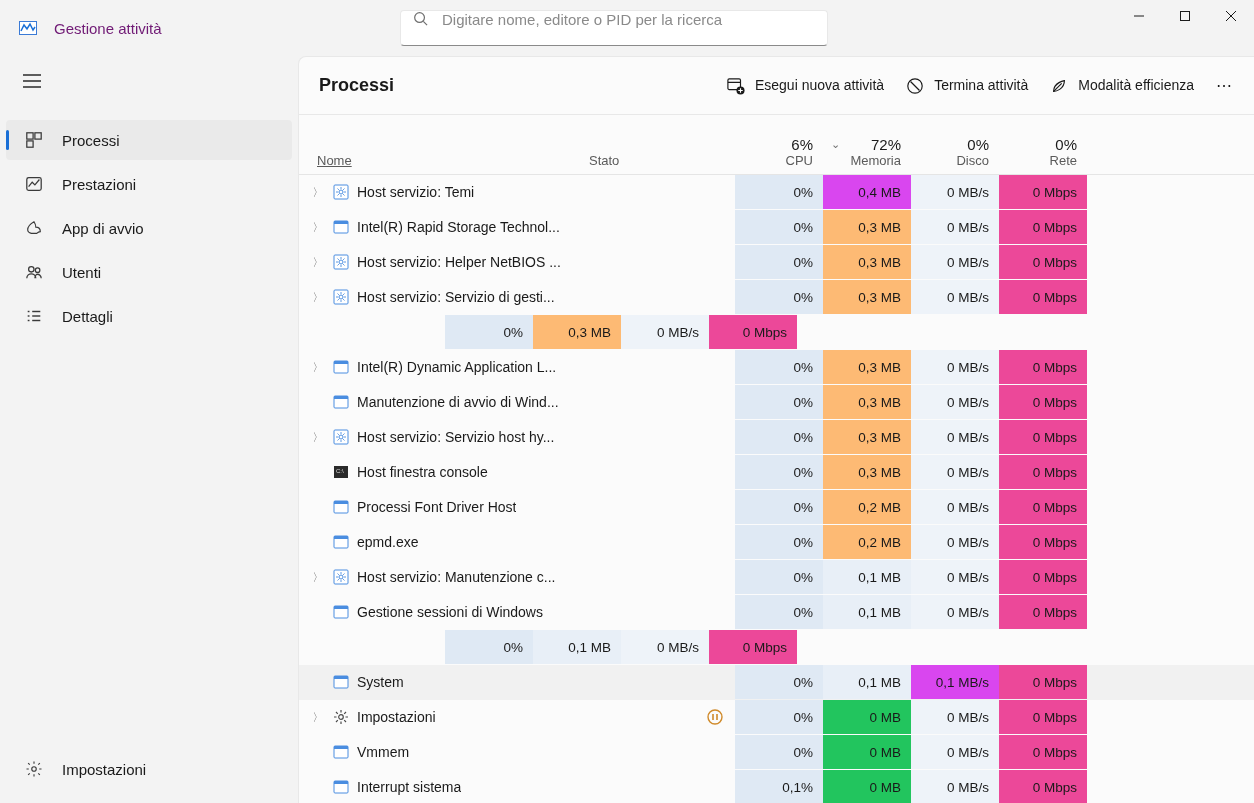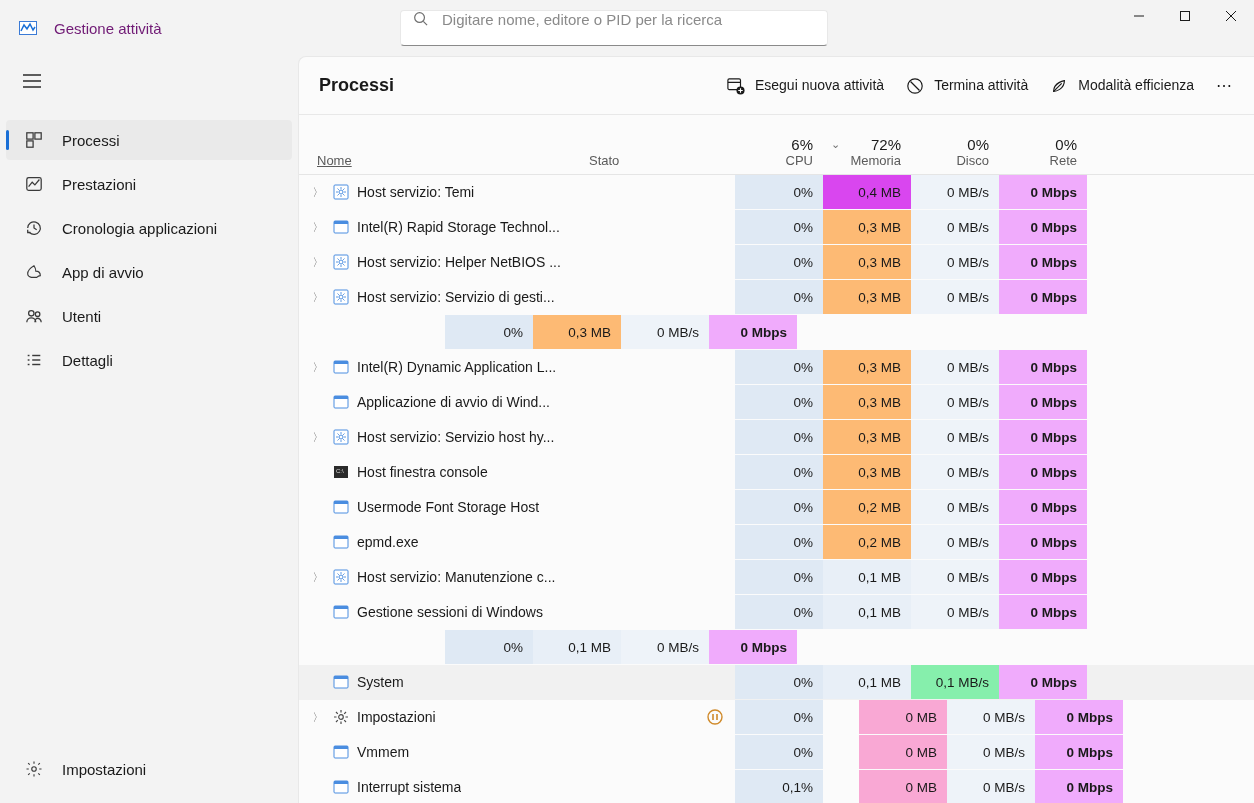--- a/index.html
+++ b/index.html
@@ -55,23 +55,23 @@
 .proc-icon svg { width: 16px; height: 16px; }
 .proc-label { overflow: hidden; text-overflow: ellipsis; white-space: nowrap; text-align: right; }
 .cell-status { width: 146px; display: flex; align-items: center; justify-content: flex-end; padding-right: 12px; }
 .eff-badge svg { width: 16px; height: 16px; }
 .cell-m { width: 88px; text-align: right; padding-right: 10px; font-size: 13.5px; }
 .heat-cpu { background: #dfe9f4; }
 .heat-mem-l { background: #e8eff7; }
 .heat-mem { background: #fdba74; }
 .heat-mem-d { background: #d946ef; }
 .heat-disk-l { background: #eef3f9; }
-.heat-disk { background: #86efac; }
-.heat-net { background: #f0abfc; font-weight: bold; }
-.heat-zero { background: #f9a8d4; margin-left: 36px; }
+.heat-disk { background: #d946ef; }
+.heat-net { background: #ec4899; }
+.heat-zero { background: #22c55e; }
 .cell-m.full-h { align-self: stretch; display: flex; align-items: center; justify-content: flex-end; }
 
 
 .rows::-webkit-scrollbar { width: 14px; }
 .rows::-webkit-scrollbar-thumb { background: #c2c2c2; border-radius: 7px; border: 3px solid #fbfbfb;}
 .rows::-webkit-scrollbar-track { background: transparent; }
 
 svg { display: block; }
 </style>
 </head>
@@ -144,30 +144,20 @@
             <svg width="18" height="18" viewBox="0 0 20 20">
               <rect x="2" y="3" width="16" height="14" rx="2" fill="none" stroke="#3a3a3a" stroke-width="1.4"></rect>
               <polyline points="4,13 8,8 11,11 16,5" fill="none" stroke="#3a3a3a" stroke-width="1.4"></polyline>
             </svg>
           </span>
           <span>Prestazioni</span>
         </div>
         <div class="sidebar-item">
           <span class="s-icon">
             <svg width="18" height="18" viewBox="0 0 20 20">
-              <path d="M3 10a7 7 0 1 1 2 5" fill="none" stroke="#3a3a3a" stroke-width="1.4"></path>
-              <polyline points="3,12 3,15 6,15" fill="none" stroke="#3a3a3a" stroke-width="1.4"></polyline>
-              <polyline points="10,6 10,10 13,12" fill="none" stroke="#3a3a3a" stroke-width="1.4"></polyline>
-            </svg>
-          </span>
-          <span>Cronologia applicazioni</span>
-        </div>
-        <div class="sidebar-item">
-          <span class="s-icon">
-            <svg width="18" height="18" viewBox="0 0 20 20">
               <path d="M3 12c0-5 7-9 7-9s2 3 2 6c3 0 5 2 5 5-2 0-4 2-4 2H7s-4-1-4-4z" fill="none" stroke="#3a3a3a" stroke-width="1.3"></path>
             </svg>
           </span>
           <span>App di avvio</span>
         </div>
         <div class="sidebar-item">
           <span class="s-icon">
             <svg width="18" height="18" viewBox="0 0 20 20">
               <circle cx="7" cy="7" r="3" fill="none" stroke="#3a3a3a" stroke-width="1.4"></circle>
               <circle cx="14" cy="8" r="2.5" fill="none" stroke="#3a3a3a" stroke-width="1.4"></circle>
@@ -346,21 +336,21 @@
         </div>
         <div class="row">
           <div class="cell-name">
             <span class="chev hidden">〉</span>
             <span class="proc-icon">
               <svg viewBox="0 0 16 16">
                 <rect x="1" y="2" width="14" height="12" rx="1" fill="#fff" stroke="#4a8de0"></rect>
                 <rect x="1" y="2" width="14" height="3" fill="#4a8de0"></rect>
               </svg>
             </span>
-            <span class="proc-label">Applicazione di avvio di Wind...</span>
+            <span class="proc-label">Manutenzione di avvio di Wind...</span>
           </div>
           <div class="cell-status"></div>
           <div class="cell-m full-h heat-cpu">0%</div>
           <div class="cell-m full-h heat-mem">0,3 MB</div>
           <div class="cell-m full-h heat-disk-l">0 MB/s</div>
           <div class="cell-m full-h heat-net">0 Mbps</div>
         </div>
         <div class="row">
           <div class="cell-name">
             <span class="chev ">〉</span>
@@ -398,21 +388,21 @@
         </div>
         <div class="row">
           <div class="cell-name">
             <span class="chev hidden">〉</span>
             <span class="proc-icon">
               <svg viewBox="0 0 16 16">
                 <rect x="1" y="2" width="14" height="12" rx="1" fill="#fff" stroke="#4a8de0"></rect>
                 <rect x="1" y="2" width="14" height="3" fill="#4a8de0"></rect>
               </svg>
             </span>
-            <span class="proc-label">Usermode Font Storage Host</span>
+            <span class="proc-label">Processi Font Driver Host</span>
           </div>
           <div class="cell-status"></div>
           <div class="cell-m full-h heat-cpu">0%</div>
           <div class="cell-m full-h heat-mem">0,2 MB</div>
           <div class="cell-m full-h heat-disk-l">0 MB/s</div>
           <div class="cell-m full-h heat-net">0 Mbps</div>
         </div>
         <div class="row">
           <div class="cell-name">
             <span class="chev hidden">〉</span>

